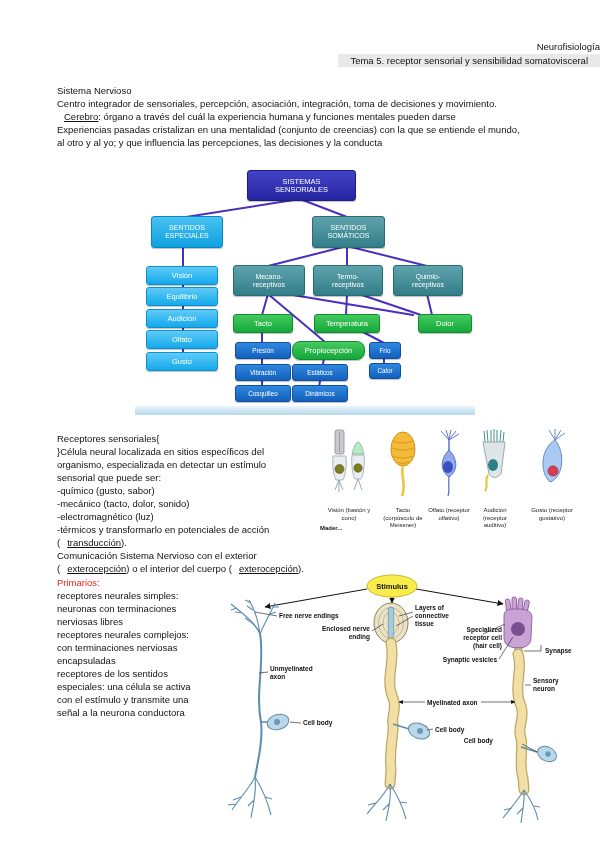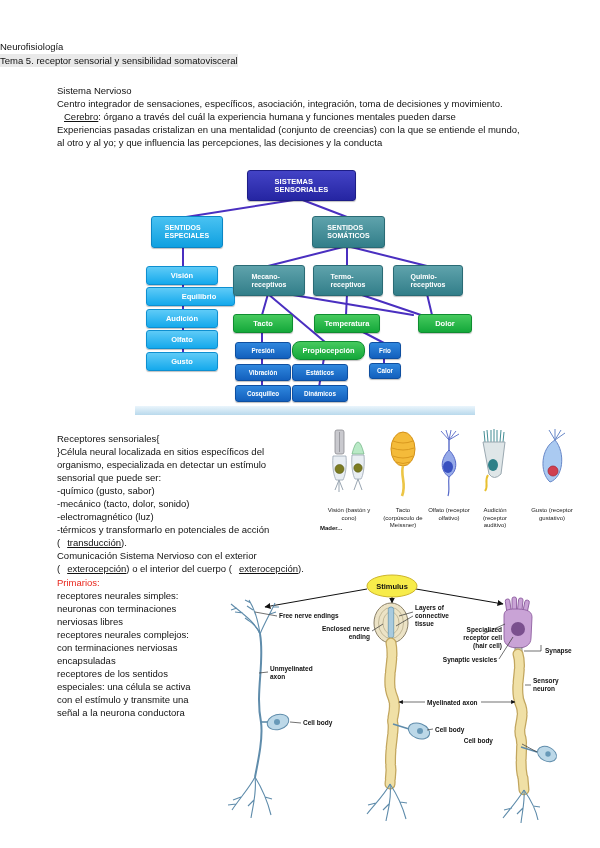--- a/index.html
+++ b/index.html
@@ -2,33 +2,33 @@
 <html><head>
 <meta charset="utf-8">
 <style>
   html,body{margin:0;padding:0;}
   body{
     width:600px;height:848px;position:relative;background:#ffffff;
     font-family:"Liberation Sans", sans-serif;color:#111;
     font-size:9.5px;line-height:13px;overflow:hidden;
   }
   .abs{position:absolute;}
-  .center{text-align:left;width:100%;}
-  .hl{background:#e9e9e9;display:inline-block;padding:0 0;}
+  .center{text-align:right;width:100%;}
+  .hl{background:#e9e9e9;display:inline-block;padding:0 12px;}
   .u{text-decoration:underline;margin-left:7px;}
   .pre{white-space:pre-line;}
   .red{color:#e8271d;}
   .blue{color:#3b9bd5;}
 
   
   #flow{left:135px;top:163px;width:340px;height:252px;}
   #flow svg{position:absolute;left:0;top:0;}
   .node{
     position:absolute;display:flex;align-items:center;justify-content:center;
-    color:#fff;font-weight:bold;font-size:7px;line-height:8px;
+    text-align:center;color:#fff;font-weight:normal;font-size:7px;line-height:8px;
     border-radius:3px;white-space:pre-line;
     box-shadow:0 1px 1px rgba(0,0,0,.25);
   }
   .nd-dark{background:linear-gradient(#4343c6,#2525a2);border:1px solid #1d1d86;font-size:7.5px;}
   .nd-cyanD{background:linear-gradient(#49c2f2,#0fa0e0);border:1px solid #0b86c4;}
   .nd-teal{background:linear-gradient(#5fa3ac,#327e89);border:1px solid #2a6b75;}
   .nd-cyan{background:linear-gradient(#5fcbf7,#14a9ec);border:1px solid #0e8fd0;font-size:7.5px;}
   .nd-green{background:linear-gradient(#46ca5e,#14a83a);border:1px solid #0f8d30;font-size:7.5px;}
   .nd-blueS{background:linear-gradient(#2f87de,#1360bd);border:1px solid #0e4fa0;font-size:6.3px;}
   #flow-band{left:0;top:243px;width:340px;height:9px;background:linear-gradient(#eaf5fc,#b9d9ec);}
@@ -47,21 +47,21 @@
 </head>
 <body>
 
 <div class="abs center" style="top:40px;">Neurofisiología</div>
 <div class="abs center" style="top:54px;">
   <span class="hl">Tema 5. receptor sensorial y sensibilidad somatovisceral</span>
 </div>
 
 <div class="abs" style="left:57px;top:84px;width:520px;">
   <div>Sistema Nervioso</div>
-  <div>Centro integrador de sensaciones, específicos, asociación, integración, toma de decisiones y movimiento.</div>
+  <div>Centro integrador de sensoriales, percepción, asociación, integración, toma de decisiones y movimiento.</div>
   <div><span class="u">Cerebro</span><span>: órgano a través del cuál la experiencia humana y funciones mentales pueden darse</span></div>
   <div>Experiencias pasadas cristalizan en una mentalidad (conjunto de creencias) con la que se entiende el mundo,</div>
   <div>al otro y al yo; y que influencia las percepciones, las decisiones y la conducta</div>
 </div>
 
 <div id="flow" class="abs">
   <svg width="340" height="252" viewBox="0 0 340 252">
     <g stroke="#4a2fc0" stroke-width="2" stroke-linecap="round">
       <line x1="165" y1="36" x2="51" y2="54"></line>
       <line x1="165" y1="36" x2="212" y2="54"></line>
@@ -81,21 +81,21 @@
       <line x1="249" y1="194" x2="249" y2="202"></line>
     </g>
   </svg>
   <div class="node nd-dark" style="left:112px;top:7px;width:107px;height:29px;">SISTEMAS
 SENSORIALES</div>
   <div class="node nd-cyanD" style="left:16px;top:53px;width:70px;height:30px;">SENTIDOS
 ESPECIALES</div>
   <div class="node nd-teal" style="left:177px;top:53px;width:71px;height:30px;">SENTIDOS
 SOMÁTICOS</div>
   <div class="node nd-cyan" style="left:11px;top:103px;width:70px;height:17px;">Visión</div>
-  <div class="node nd-cyan" style="left:11px;top:124px;width:70px;height:17px;padding-left:17px;">Equilibrio</div>
+  <div class="node nd-cyan" style="left:11px;top:124px;width:70px;height:17px;">Equilibrio</div>
   <div class="node nd-cyan" style="left:11px;top:146px;width:70px;height:17px;">Audición</div>
   <div class="node nd-cyan" style="left:11px;top:167px;width:70px;height:17px;">Olfato</div>
   <div class="node nd-cyan" style="left:11px;top:189px;width:70px;height:17px;">Gusto</div>
   <div class="node nd-teal" style="left:98px;top:102px;width:70px;height:29px;">Mecano-
 receptivos</div>
   <div class="node nd-teal" style="left:178px;top:102px;width:68px;height:29px;">Termo-
 receptivos</div>
   <div class="node nd-teal" style="left:258px;top:102px;width:68px;height:29px;">Quimio-
 receptivos</div>
   <div class="node nd-green" style="left:98px;top:151px;width:58px;height:17px;">Tacto</div>

